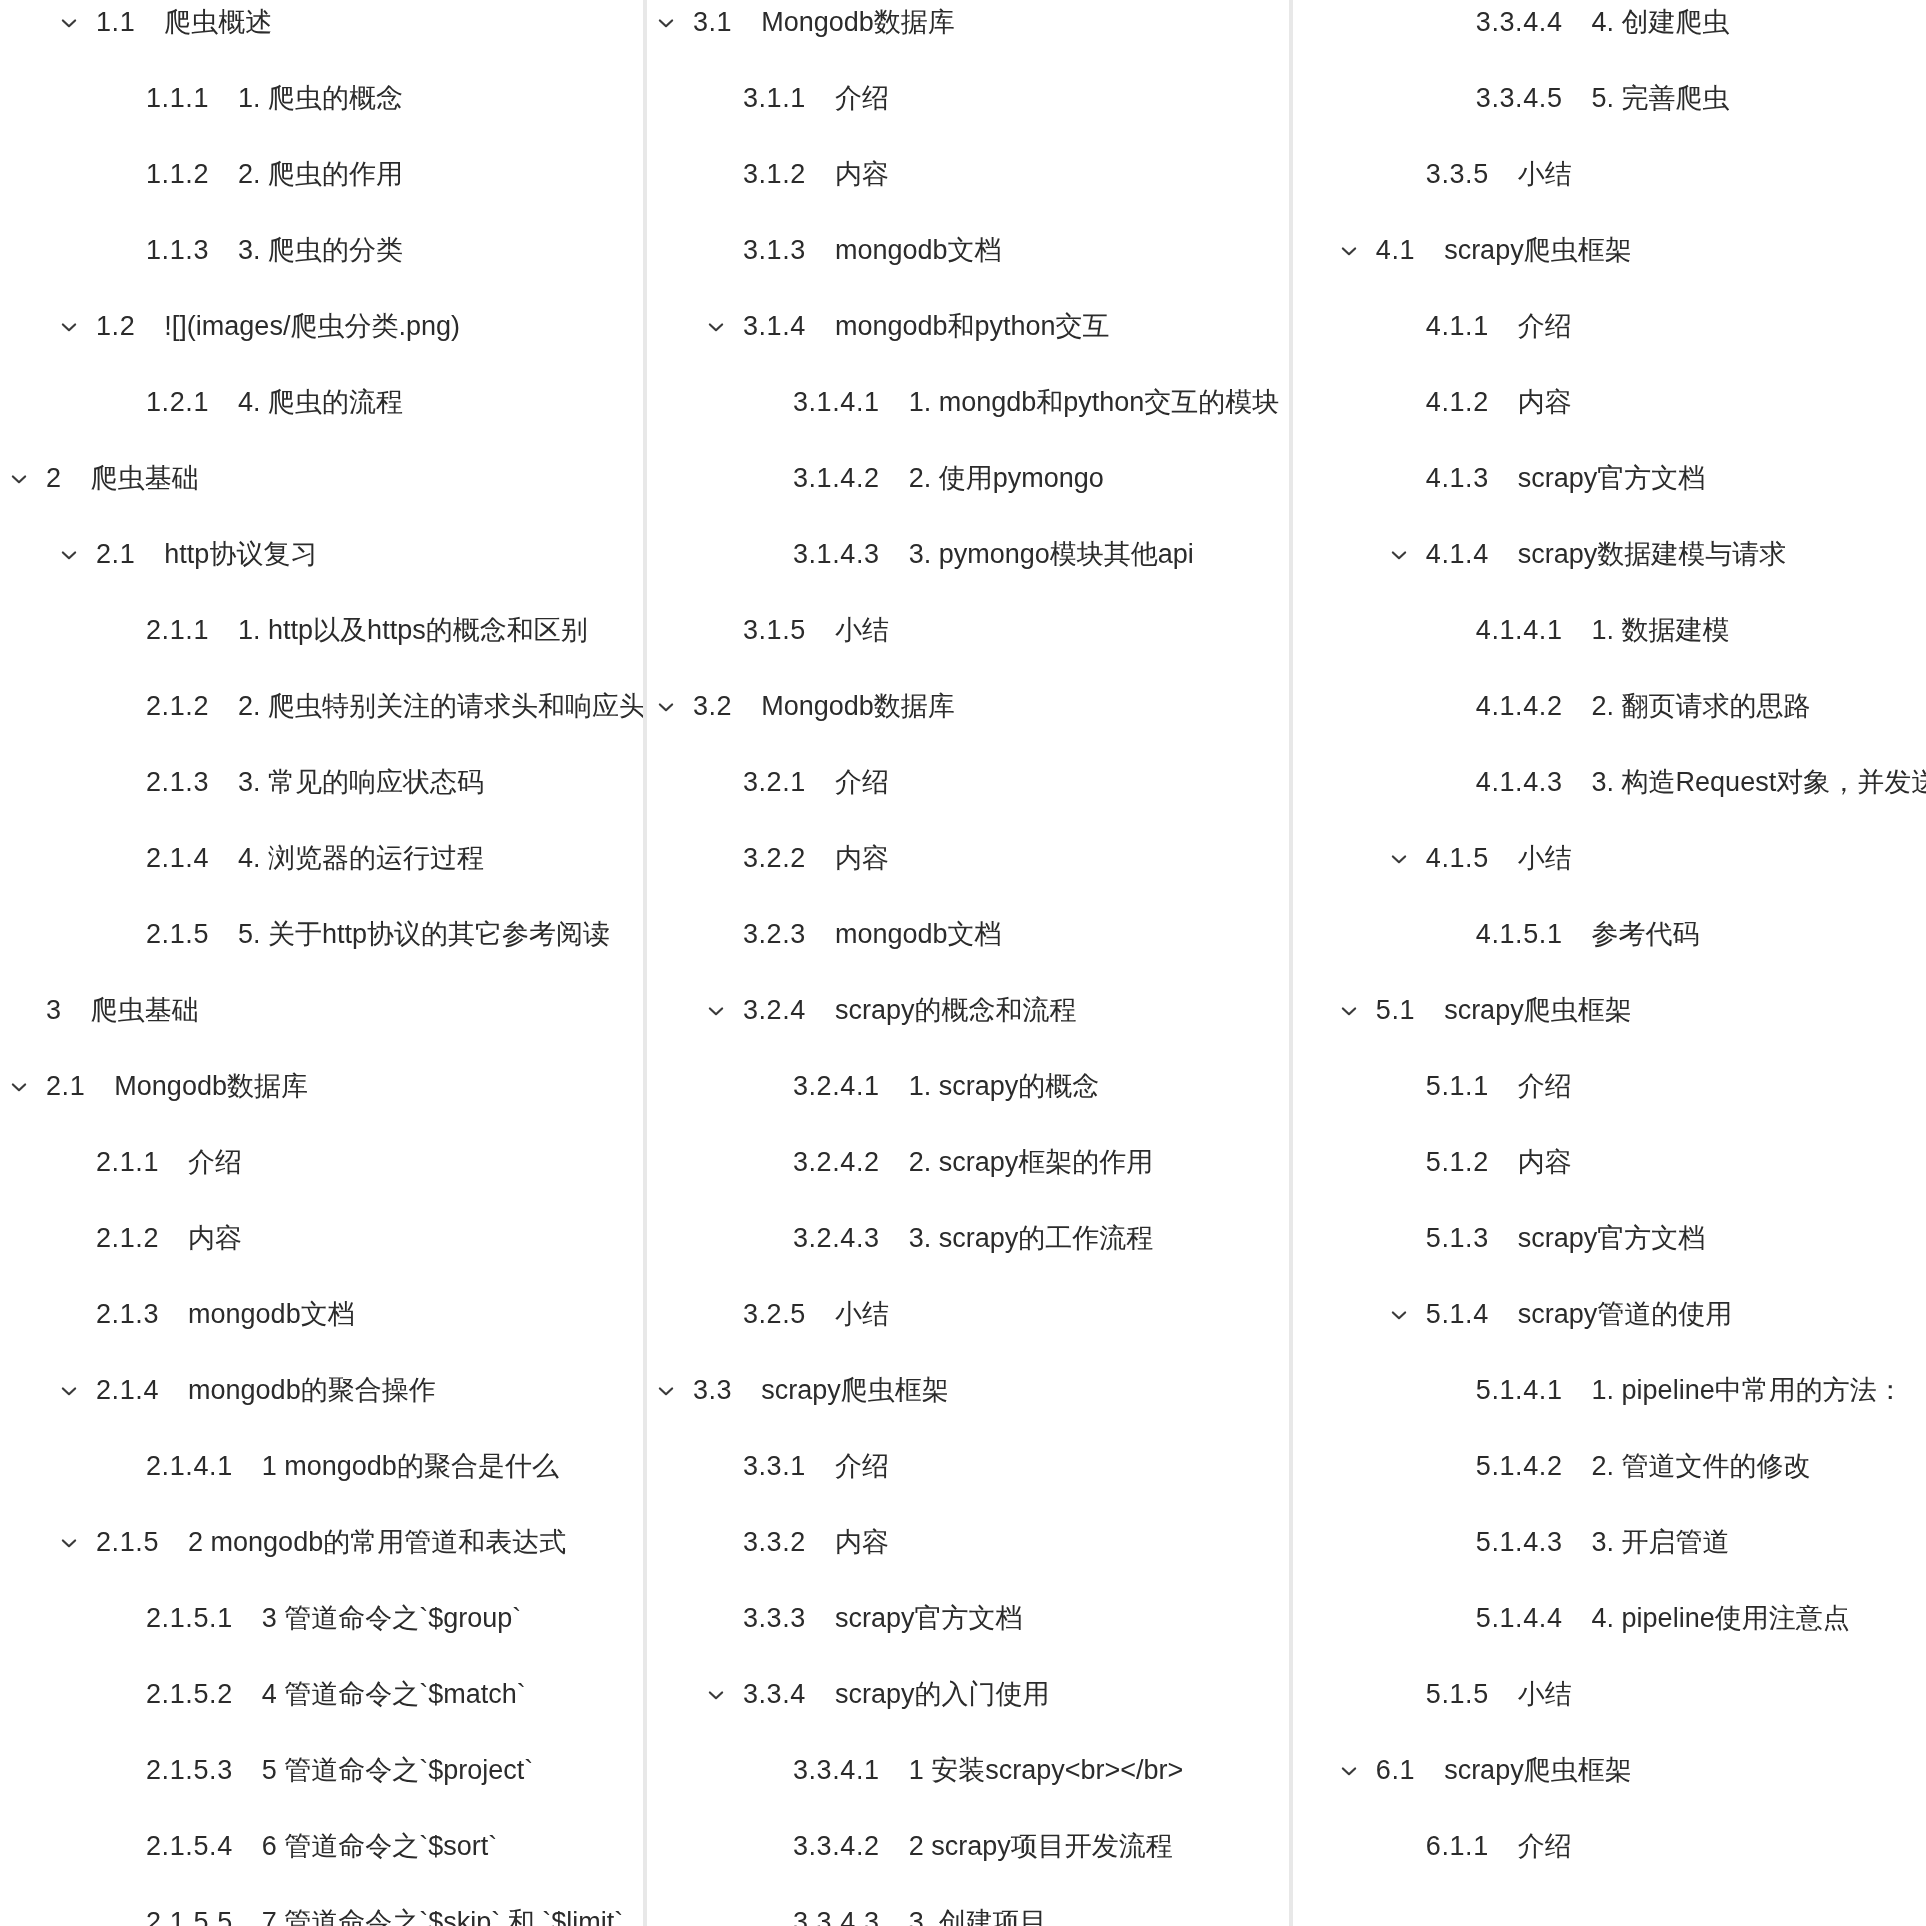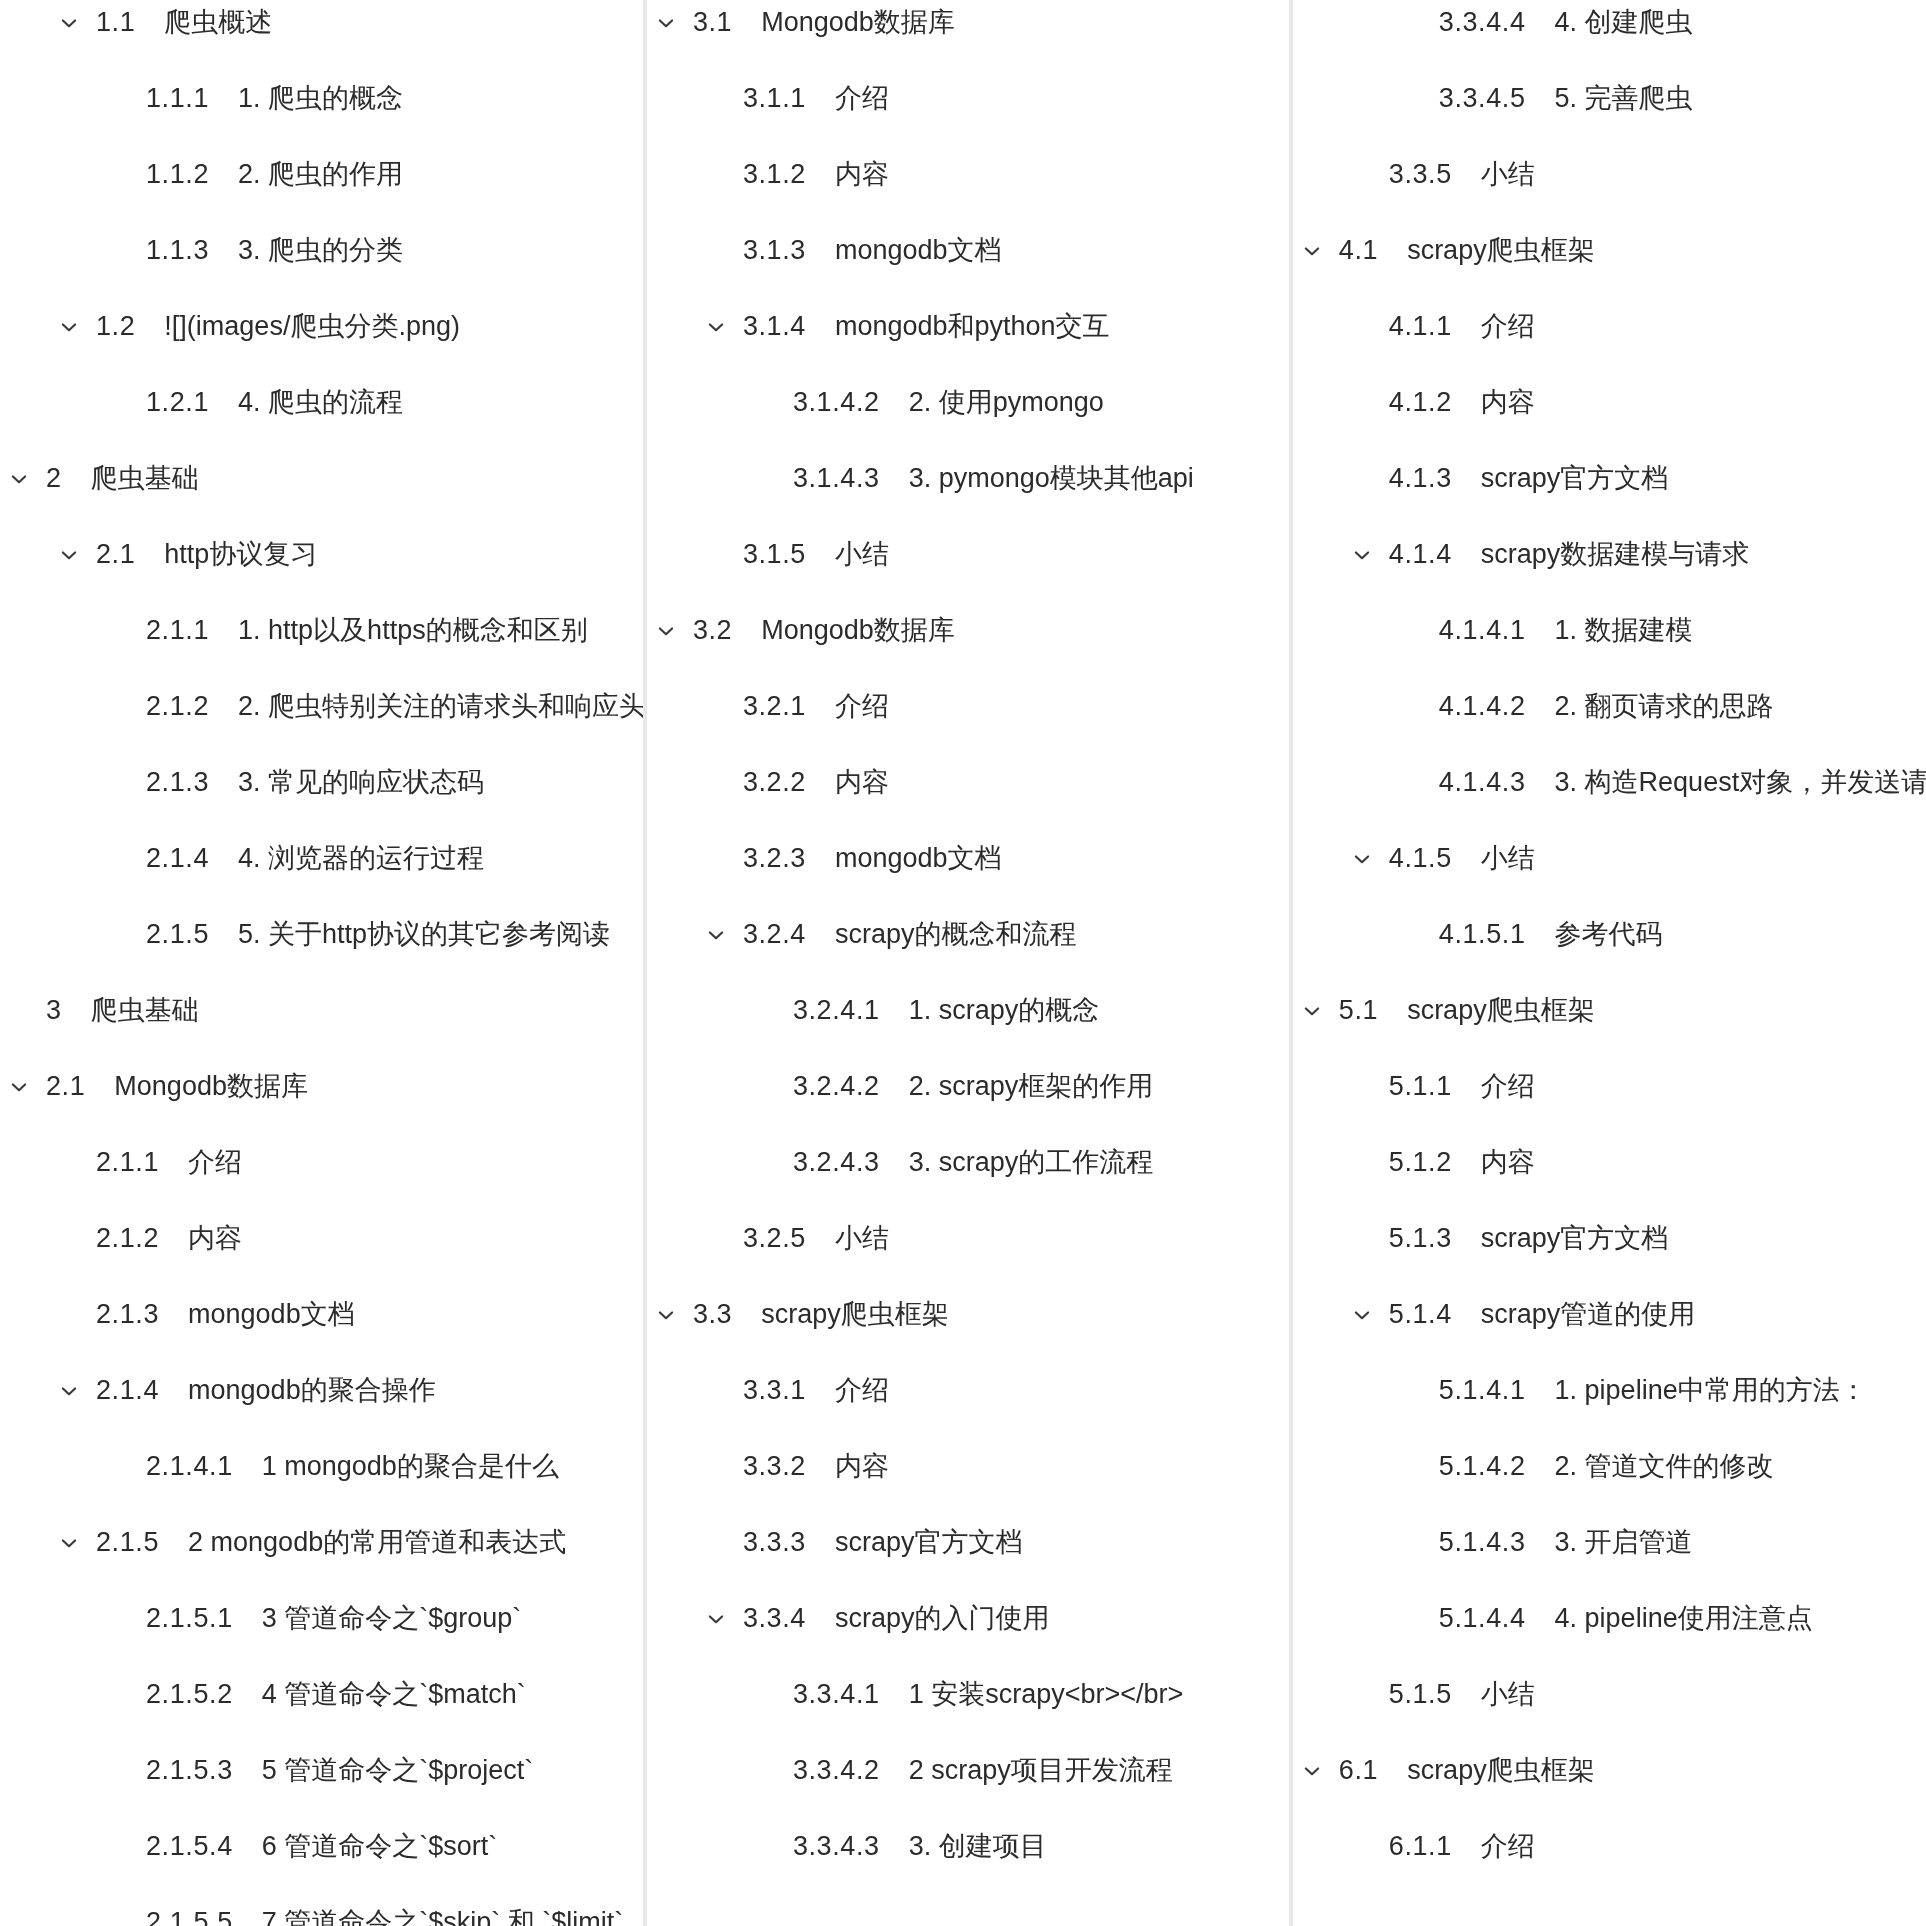--- a/index.html
+++ b/index.html
@@ -5,21 +5,21 @@
   html,body{margin:0;padding:0;}
   body{
     width:1926px;height:1926px;background:#ffffff;overflow:hidden;
     font-family:"Liberation Sans","DejaVu Sans",sans-serif;
     color:#2b2b2b;
   }
   .board{position:relative;width:1926px;height:1926px;display:flex;}
   .col{position:relative;overflow:hidden;height:1926px;box-sizing:border-box;}
   .col-1{width:643px;}
   .col-2{width:642px;border-radius:16px;}
-  .col-3{width:633px;}
+  .col-3{width:633px;padding-left:37px;}
   .divider{width:3.9px;height:1926px;background:#e8e8e8;flex:none;}
   .col-inner{margin-top:-15.4px;}
   .row{
     position:relative;height:76px;display:flex;align-items:center;
     white-space:nowrap;font-size:27px;line-height:1;
   }
   .lvl-1{padding-left:46px;}
   .lvl-2{padding-left:96px;}
   .lvl-3{padding-left:146px;}
   .num{letter-spacing:0.6px;margin-right:29px;flex:none;}
@@ -226,20 +226,25 @@
     <span class="chev">
       <svg viewBox="0 0 28 28" aria-hidden="true">
         <path d="M4.5 10 L14 19 L23.5 10" fill="none" stroke="#3a3a3a" stroke-width="3.4" stroke-linecap="round" stroke-linejoin="round"></path>
       </svg>
     </span>
     <span class="num">3.1.4</span>
     <span class="title">mongodb和python交互</span>
   </div>
         <div class="row lvl-3">
 
+    <span class="num">3.1.4.1</span>
+    <span class="title">1. mongdb和python交互的模块</span>
+  </div>
+        <div class="row lvl-3">
+
     <span class="num">3.1.4.2</span>
     <span class="title">2. 使用pymongo</span>
   </div>
         <div class="row lvl-3">
 
     <span class="num">3.1.4.3</span>
     <span class="title">3. pymongo模块其他api</span>
   </div>
         <div class="row lvl-2">
 

